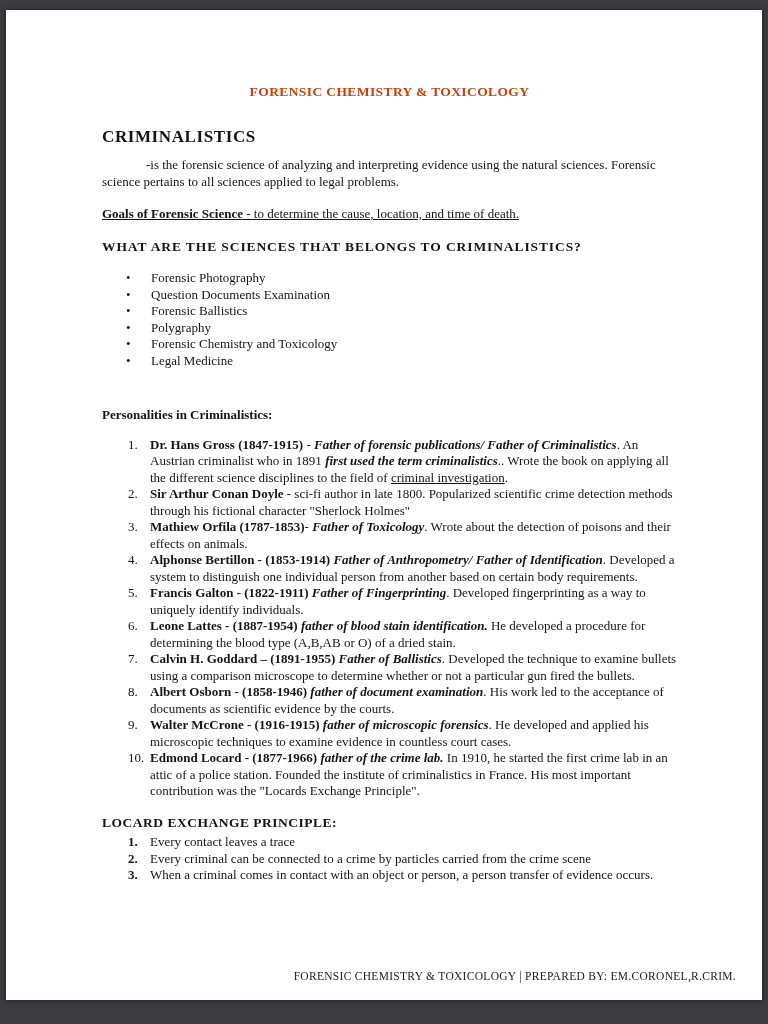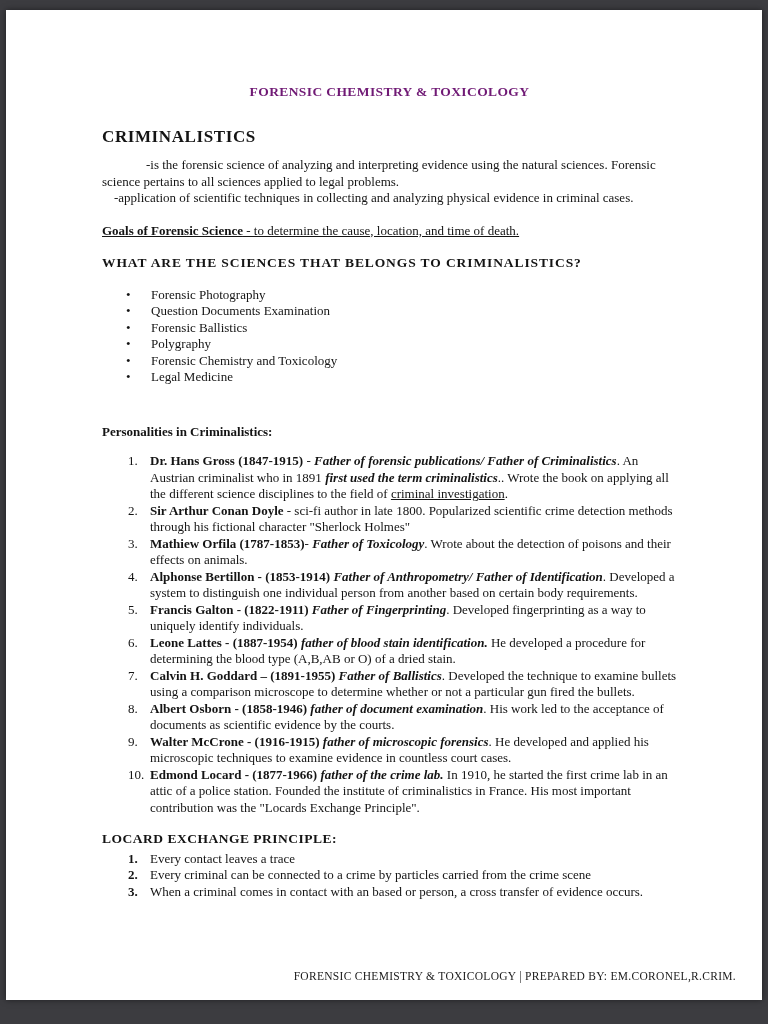--- a/index.html
+++ b/index.html
@@ -43,27 +43,26 @@
     position:absolute;right:26px;bottom:16px;
     font-size:11.5px;letter-spacing:.3px;color:#1b1b1b;white-space:nowrap;
   }
 </style>
 </head>
 <body>
 
 <div class="viewport">
   <div class="page">
 
-    <div class="doc-title" style="color: #701a75;">FORENSIC CHEMISTRY &amp; TOXICOLOGY</div>
+    <div class="doc-title" style="color: #c2410c;">FORENSIC CHEMISTRY &amp; TOXICOLOGY</div>
 
     <div class="h-crim">CRIMINALISTICS</div>
 
     <div class="para-block">
       <p class="para indent-lg">-is the forensic science of analyzing and interpreting evidence using the natural sciences. Forensic science pertains to all sciences applied to legal problems.</p>
-      <p class="para indent-sm">-application of scientific techniques in collecting and analyzing physical evidence in criminal cases.</p>
     </div>
 
     <p class="goals"><span class="seg-b">Goals of Forensic Science</span><span> - to determine the cause, location, and time of death.</span></p>
 
     <div class="h-caps">WHAT ARE THE SCIENCES THAT BELONGS TO CRIMINALISTICS?</div>
 
     <div class="bullet-list">
         <div class="bullet-item">
           <span class="bullet">•</span>
           <span class="bullet-text">Forensic Photography</span>
@@ -141,20 +140,20 @@
         <div class="num-item">
           <span class="num num-bold">1.</span>
           <span class="num-text">Every contact leaves a trace</span>
         </div>
         <div class="num-item">
           <span class="num num-bold">2.</span>
           <span class="num-text">Every criminal can be connected to a crime by particles carried from the crime scene</span>
         </div>
         <div class="num-item">
           <span class="num num-bold">3.</span>
-          <span class="num-text">When a criminal comes in contact with an based or person, a cross transfer of evidence occurs.</span>
+          <span class="num-text">When a criminal comes in contact with an object or person, a person transfer of evidence occurs.</span>
         </div>
       </div>
 
     <div class="footer">FORENSIC CHEMISTRY &amp; TOXICOLOGY | PREPARED BY: EM.CORONEL,R.CRIM.</div>
 
   </div>
 </div>
 
 </body></html>

